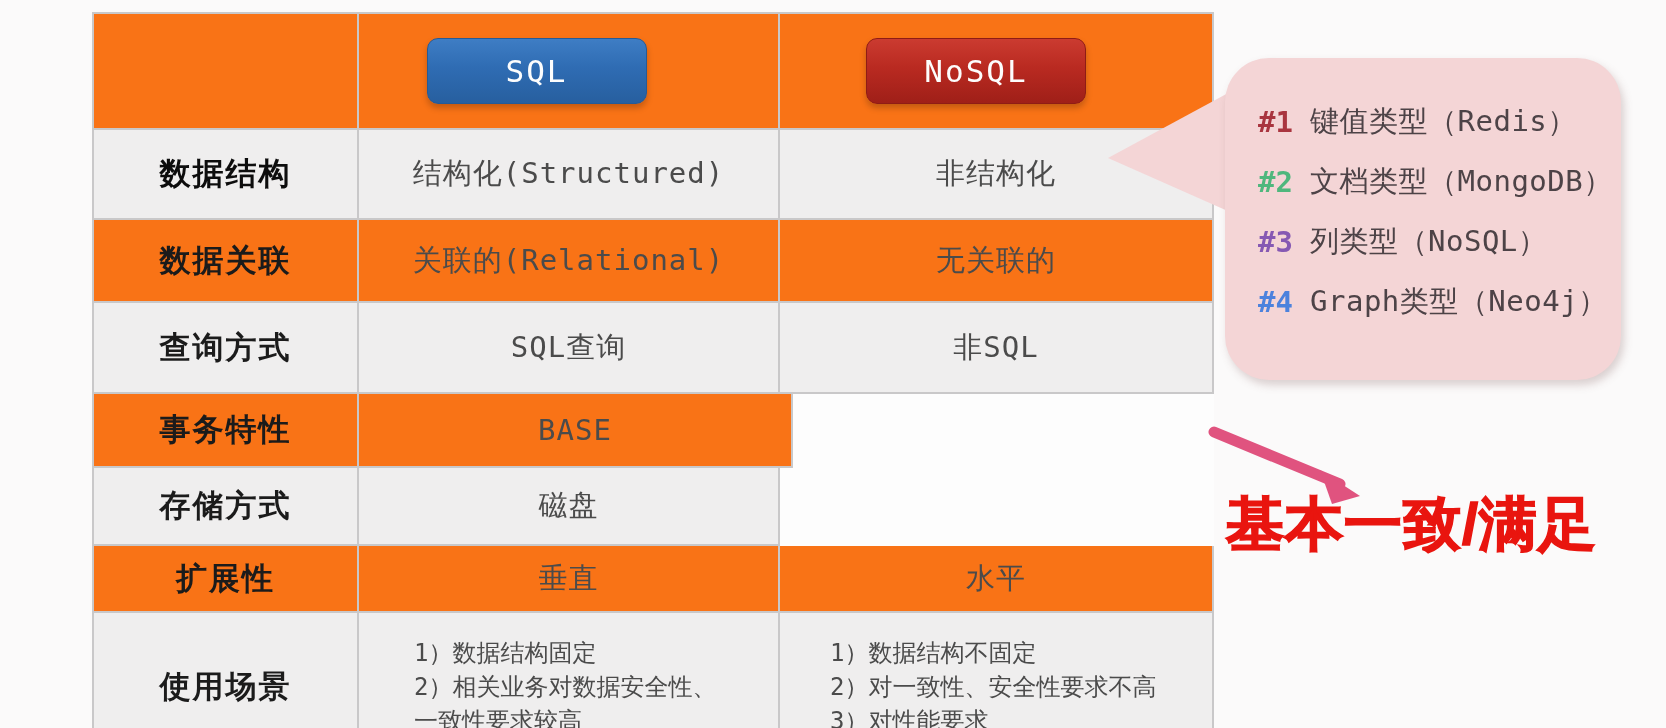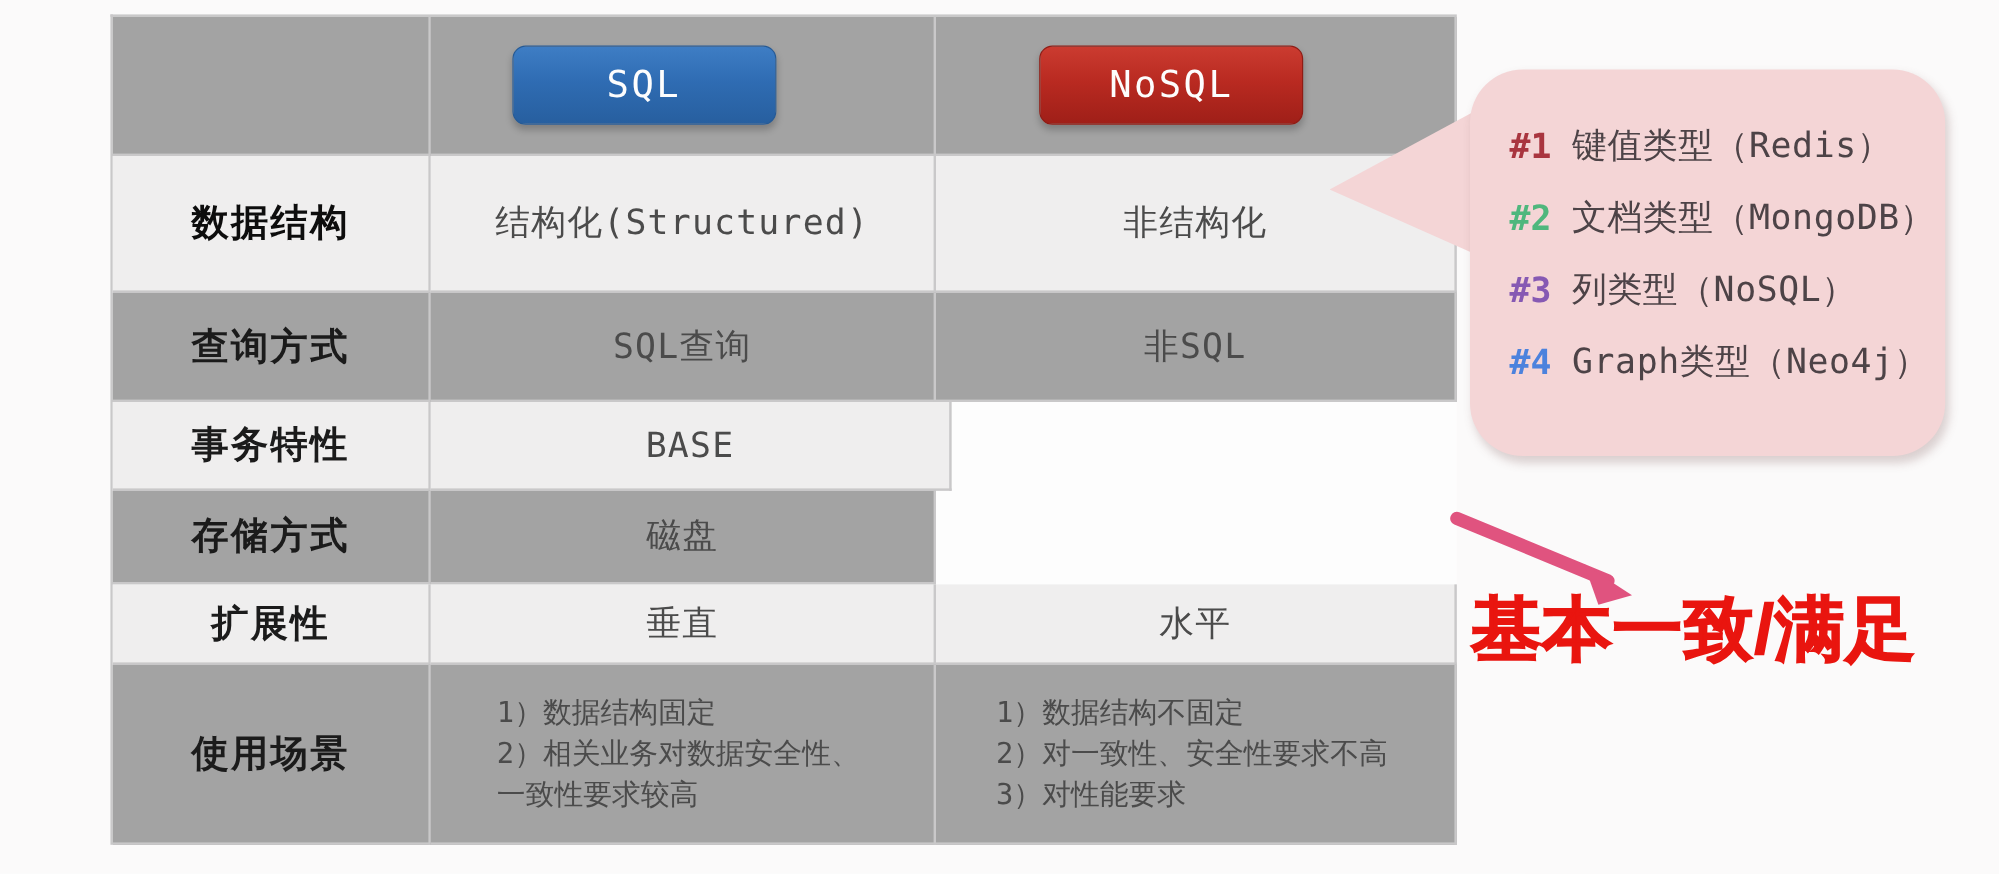--- a/index.html
+++ b/index.html
@@ -16,27 +16,27 @@
   .cmp-table {
     position:absolute; left:92px; top:12px; width:1122px;
     border-top:2px solid #c9c8c9; border-left:2px solid #c9c8c9;
     background:#fdfdfd;
   }
   .tr { display:flex; }
   .tr:nth-child(even) .td { background:#efeeee; }
   .td {
     border-right:2px solid #c9c8c9; border-bottom:2px solid #c9c8c9;
     display:flex; align-items:center; justify-content:center;
-    background:#a3a3a3;
+    background:#f97316;
   }
   .c1 { width:265px; }
   .c2 { width:421px; }
   .c3 { width:434px; }
   .row-hdr  { height:116px; }
-  .row-r2 { height:114px; }
+  .row-r2 { height:90px; }
   .row-r3 { height:83px; }
   .row-r4 { height:91px; }
   .row-r5 { height:74px; }
   .row-r6 { height:78px; }
   .row-r7 { height:67px; }
   .row-r8 { height:150px; }
 
   .rowlabel {
     font-size:31px; font-weight:600; color:#1b1b1b; letter-spacing:2px;
   }
@@ -121,20 +121,31 @@
           <span class="rowlabel heavy">数据结构</span>
         </div>
       <div class="td c2">
           <span class="cellval">结构化(Structured)</span>
         </div>
       <div class="td c3">
           <span class="cellval">非结构化</span>
         </div>
     </div>
 
+    <div class="tr row-r3">
+      <div class="td c1">
+          <span class="rowlabel">数据关联</span>
+        </div>
+      <div class="td c2">
+          <span class="cellval">关联的(Relational)</span>
+        </div>
+      <div class="td c3">
+          <span class="cellval">无关联的</span>
+        </div>
+    </div>
 
     <div class="tr row-r4">
       <div class="td c1">
           <span class="rowlabel">查询方式</span>
         </div>
       <div class="td c2">
           <span class="cellval">SQL查询</span>
         </div>
       <div class="td c3">
           <span class="cellval">非SQL</span>

